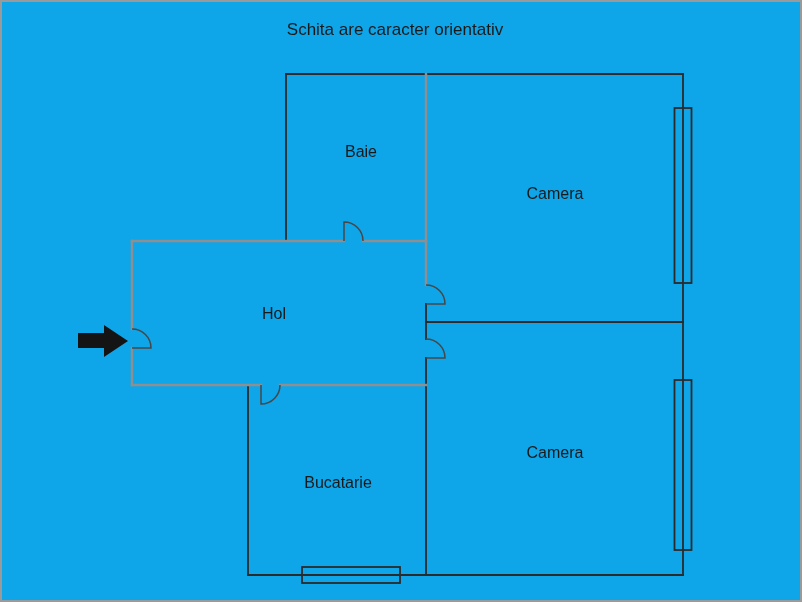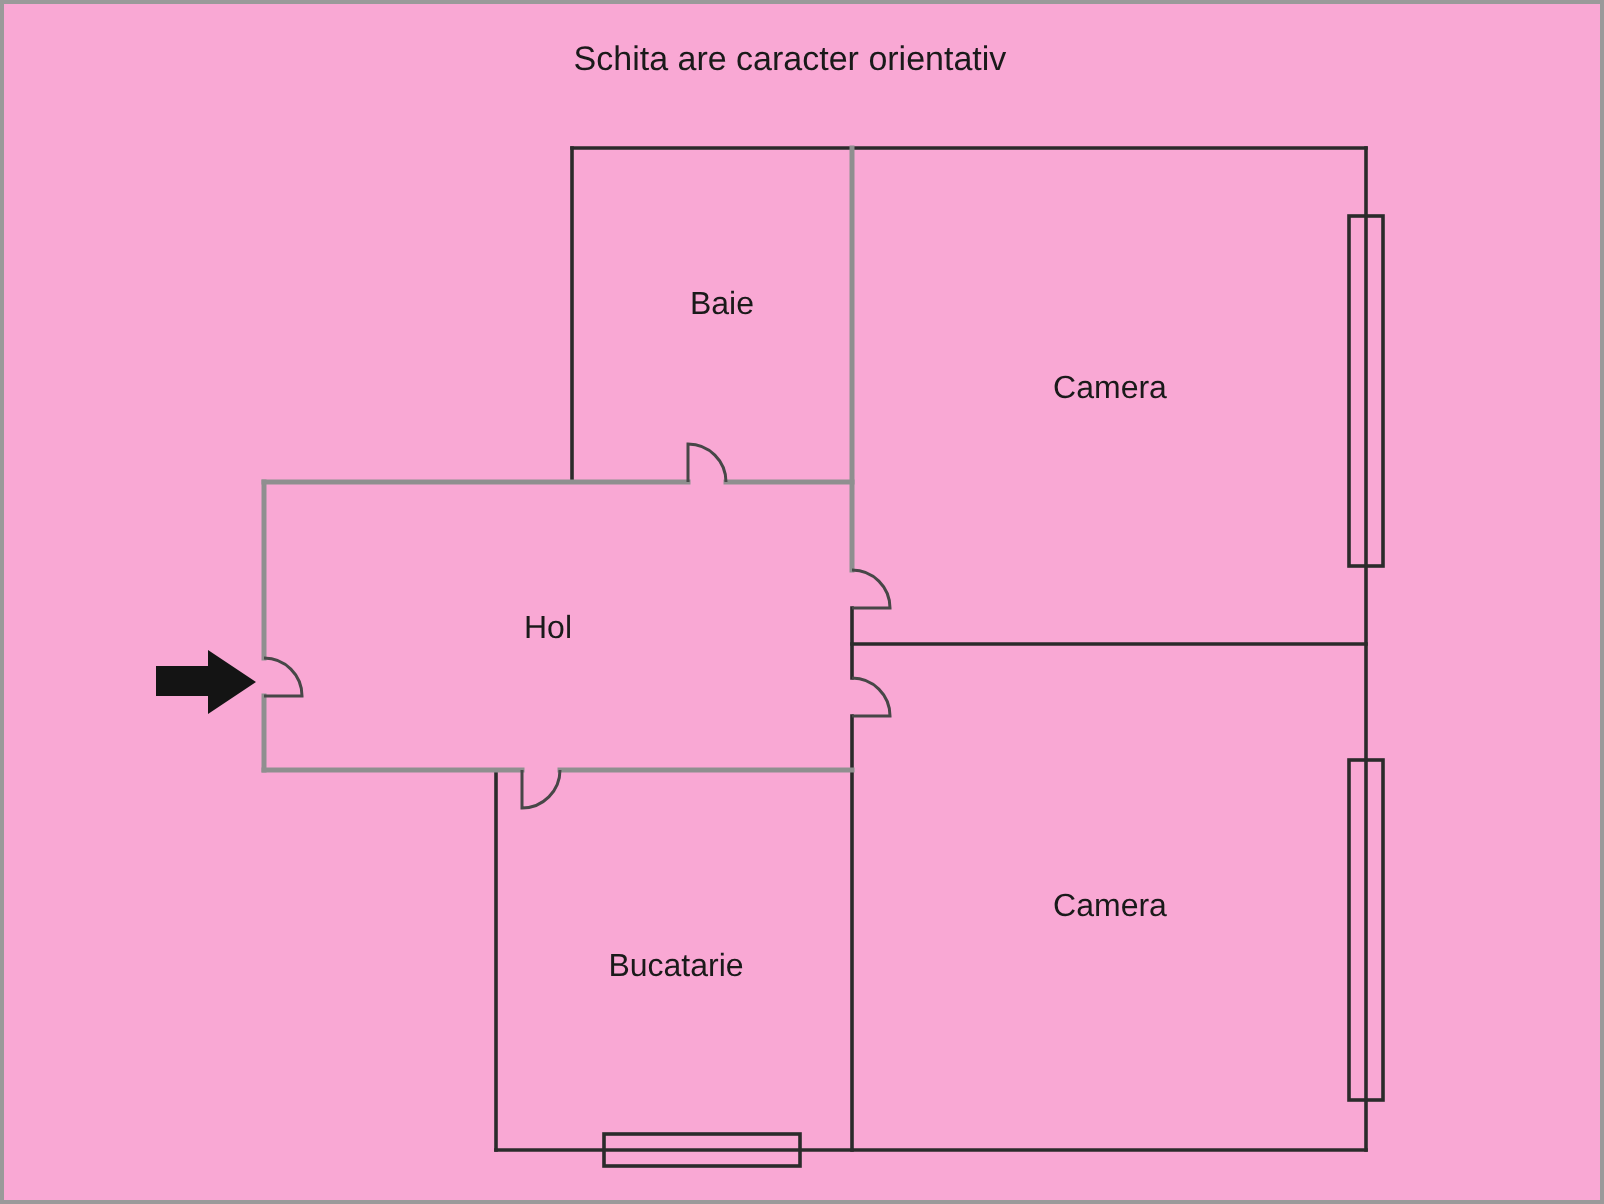--- a/index.html
+++ b/index.html
@@ -5,21 +5,21 @@
   html, body {
     margin: 0;
     padding: 0;
     background: #ffffff;
     font-family: "Liberation Sans", "DejaVu Sans", sans-serif;
   }
   .stage {
     position: relative;
     width: 802px;
     height: 602px;
-    background: #f9a8d4;
+    background: #0ea5e9;
     overflow: hidden;
   }
   svg { display: block; }
   .plan-title {
     font-family: "Liberation Sans", "DejaVu Sans", sans-serif;
     font-size: 17px;
     fill: #1a1a1a;
   }
   .room-label {
     font-family: "Liberation Sans", "DejaVu Sans", sans-serif;

